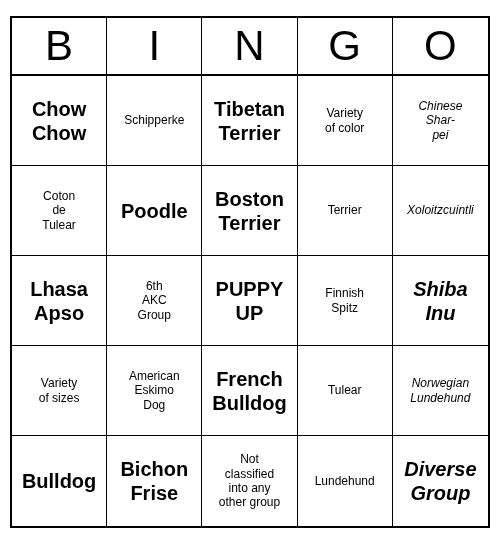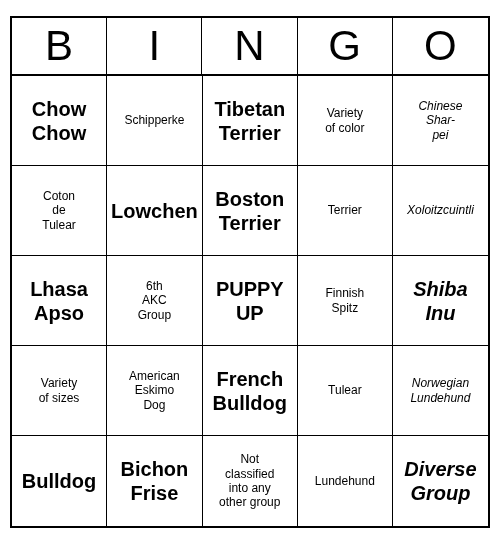--- a/index.html
+++ b/index.html
@@ -78,21 +78,21 @@
       <div class="bingo-header-cell">G</div>
       <div class="bingo-header-cell">O</div>
     </div>
   <div class="bingo-grid">
   <div class="bingo-cell large-text">Chow<br>Chow</div>
       <div class="bingo-cell small-text">Schipperke</div>
       <div class="bingo-cell medium-text">Tibetan<br>Terrier</div>
       <div class="bingo-cell small-text">Variety<br>of color</div>
       <div class="bingo-cell small-text">Chinese<br>Shar-<br>pei</div>
       <div class="bingo-cell small-text">Coton<br>de<br>Tulear</div>
-      <div class="bingo-cell medium-text">Lowchen</div>
+      <div class="bingo-cell medium-text">Poodle</div>
       <div class="bingo-cell medium-text">Boston<br>Terrier</div>
       <div class="bingo-cell small-text">Terrier</div>
       <div class="bingo-cell small-text">Xoloitzcuintli</div>
       <div class="bingo-cell large-text">Lhasa<br>Apso</div>
       <div class="bingo-cell small-text">6th<br>AKC<br>Group</div>
       <div class="bingo-cell medium-text">PUPPY<br>UP</div>
       <div class="bingo-cell small-text">Finnish<br>Spitz</div>
       <div class="bingo-cell large-text">Shiba<br>Inu</div>
       <div class="bingo-cell small-text">Variety<br>of sizes</div>
       <div class="bingo-cell small-text">American<br>Eskimo<br>Dog</div>

